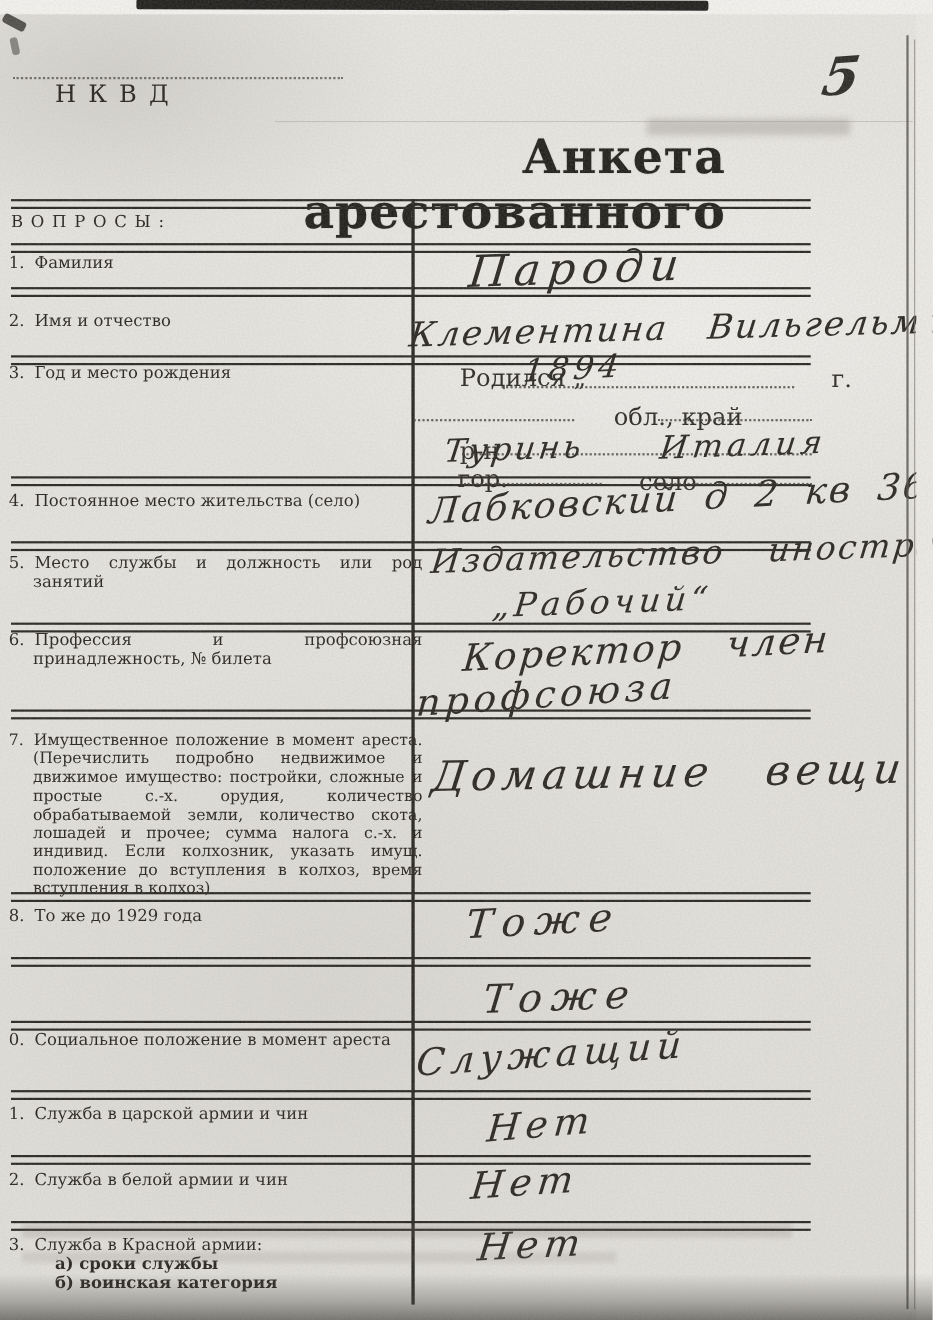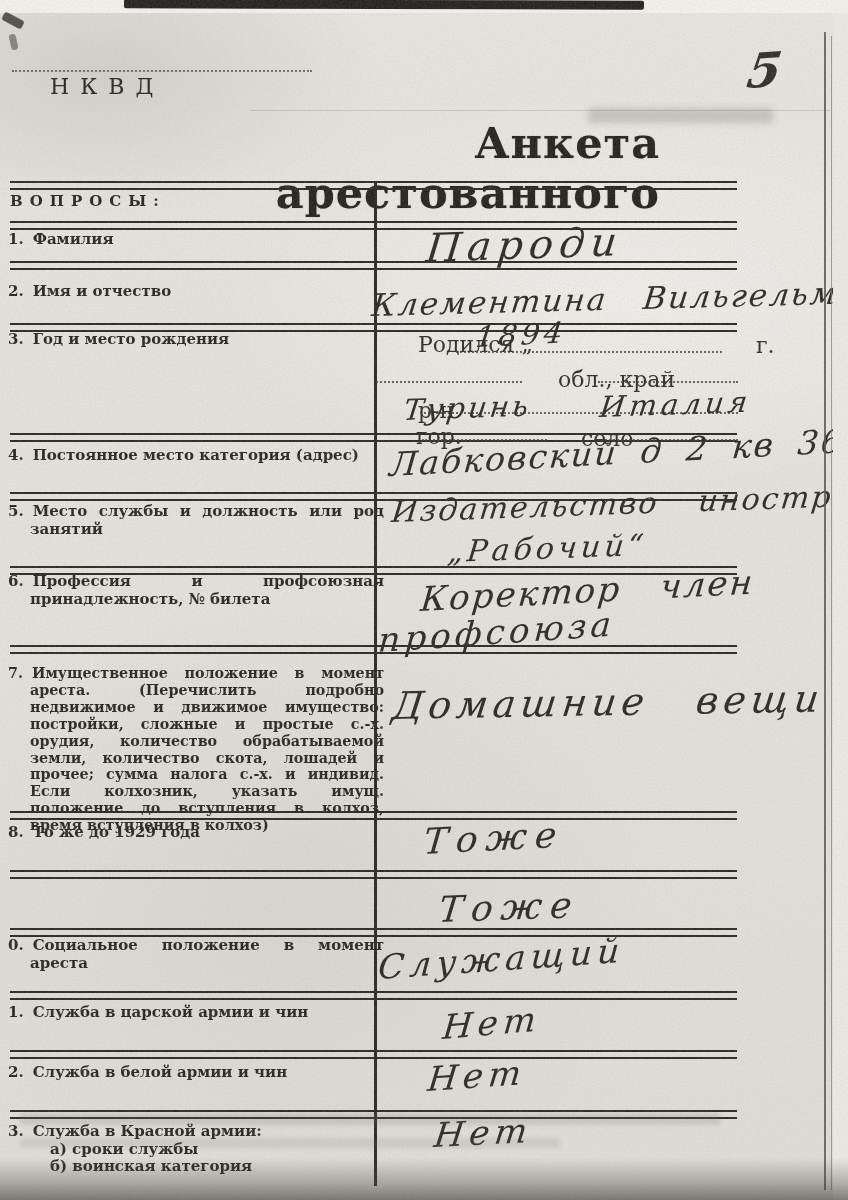--- a/index.html
+++ b/index.html
@@ -44,21 +44,21 @@
   .table { left:10px; top:179px; width:727px; height:1021px; }
   .hl { position:absolute; left:0; width:727px; height:5px;
         border-top:2px solid #24221d; border-bottom:2px solid #24221d; }
   .vline { position:absolute; left:364px; top:2px; width:3px; height:1005px; background:#24221d; }
   .colhead { position:absolute; top:13px; font-size:16px; font-weight:bold; letter-spacing:7px;
              text-align:center; color:#211f1a; }
   .colhead.q { left:0; width:364px; }
   .colhead.a { left:364px; width:363px; }
 
   .q { position:absolute; left:-2px; width:354px; padding-left:22px; text-indent:-22px;
-       font-size:15px; font-weight:bold; line-height:18px; text-align:justify; color:#221f1a; }
+       font-size:15px; font-weight:normal; line-height:18px; text-align:justify; color:#221f1a; }
   .q .qn { margin-right:9px; }
   .q7 { font-size:14.3px; line-height:16.9px; }
   .qsub { position:absolute; left:40px; font-size:15px; font-weight:bold; color:#221f1a;text-align:right; }
 
   .hw { position:absolute; font-family:"DejaVu Serif", serif; font-style:italic; color:#26231e;
         white-space:nowrap; letter-spacing:2px; transform-origin:left bottom; }
 
   .flabel { position:absolute; font-size:22px; color:#2a2721; white-space:nowrap;margin-left:32px; }
   .leader { position:absolute; height:0; border-bottom:2px dotted rgba(60,58,50,.8); }
 </style>
@@ -94,21 +94,21 @@
     <div class="hl" style="top:812px"></div>
     <div class="hl" style="top:871px"></div>
     <div class="hl" style="top:931px"></div>
     <div class="vline"></div>
 
     <div class="colhead q">ВОПРОСЫ:</div>
 
     <div class="q" style="top:51px"><span class="qn">1.</span><span>Фамилия</span></div>
     <div class="q" style="top:103px"><span class="qn">2.</span><span>Имя и отчество</span></div>
     <div class="q" style="top:151px"><span class="qn">3.</span><span>Год и место рождения</span></div>
-    <div class="q" style="top:267px"><span class="qn">4.</span><span>Постоянное место категория (адрес)</span></div>
+    <div class="q" style="top:267px"><span class="qn">4.</span><span>Постоянное место жительства (село)</span></div>
     <div class="q" style="top:323px"><span class="qn">5.</span><span>Место службы и должность или род занятий</span></div>
     <div class="q" style="top:393px"><span class="qn">6.</span><span>Профессия и профсоюзная принадлежность, № билета</span></div>
     <div class="q q7" style="top:486px"><span class="qn">7.</span><span>Имущественное положение в момент ареста. (Перечислить подробно недвижимое и движимое имущество: постройки, сложные и простые с.-х. орудия, количество обрабатываемой земли, количество скота, лошадей и прочее; сумма налога с.-х. и индивид. Если колхозник, указать имущ. положение до вступления в колхоз, время вступления в колхоз)</span></div>
     <div class="q" style="top:644px"><span class="qn">8.</span><span>То же до 1929 года</span></div>
     <div class="q" style="top:757px"><span class="qn">0.</span><span>Социальное положение в момент ареста</span></div>
     <div class="q" style="top:824px"><span class="qn">1.</span><span>Служба в царской армии и чин</span></div>
     <div class="q" style="top:884px"><span class="qn">2.</span><span>Служба в белой армии и чин</span></div>
     <div class="q" style="top:943px"><span class="qn">3.</span><span>Служба в Красной армии:</span></div>
     <div class="qsub" style="top:961px">а) сроки службы</div>
     <div class="qsub" style="top:978px">б) воинская категория</div>

